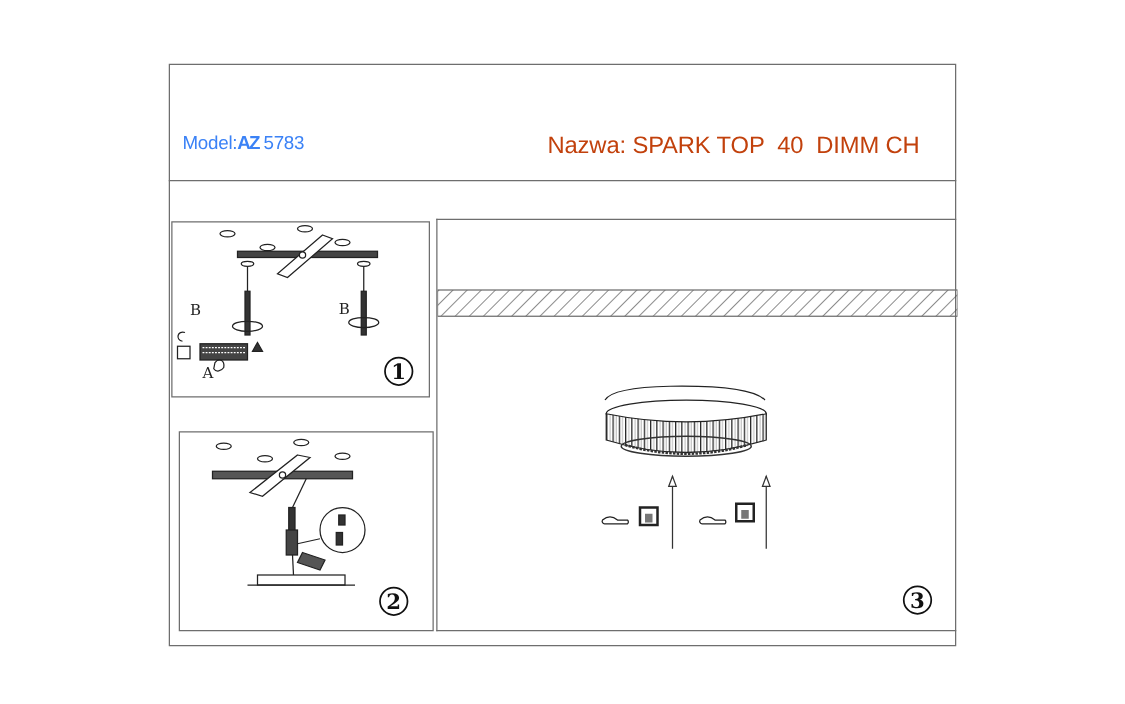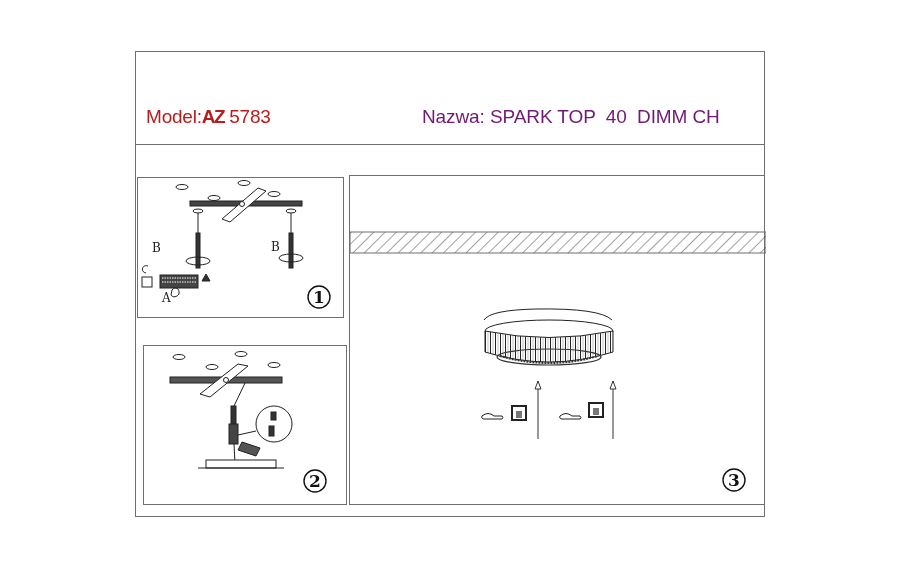--- a/index.html
+++ b/index.html
@@ -1,22 +1,22 @@
 <!DOCTYPE html>
 <html><head>
   <meta charset="utf-8">
   <style>
     html, body { margin: 0; padding: 0; background: #ffffff; }
     body { width: 900px; height: 563px; position: relative; overflow: hidden; font-family: "Liberation Sans", sans-serif; }
     .frame { position: absolute; border: 1.5px solid #6e6e6e; box-sizing: border-box; }
     .outer { left: 135px; top: 51px; width: 630px; height: 466px; }
     .hdr-line { position: absolute; left: 135px; top: 144px; width: 630px; height: 0; border-top: 1.5px solid #6e6e6e; }
-    .model { position: absolute; left: 146px; top: 106px; font-size: 19px; color: #b91c1c; letter-spacing: -0.2px; }
+    .model { position: absolute; left: 146px; top: 106px; font-size: 15px; color: #3b82f6; letter-spacing: -0.2px; }
     .model b { font-weight: 900; letter-spacing: -1.5px; }
-    .name { position: absolute; left: 422px; top: 106px; font-size: 19px; color: #701a75; letter-spacing: -0.1px; white-space: pre; }
+    .name { position: absolute; left: 438px; top: 106px; font-size: 19px; color: #c2410c; letter-spacing: -0.1px; white-space: pre; }
     .p1 { left: 137px; top: 177px; width: 207px; height: 141px; }
     .p2 { left: 143px; top: 345px; width: 204px; height: 160px; }
     .p3 { left: 349px; top: 175px; width: 416px; height: 330px; border-right: none; }
     svg { position: absolute; left: 0; top: 0; }
     .stepnum { font-family: "DejaVu Serif", serif; font-weight: bold; }
   </style>
 </head>
 <body>
 
 <div class="frame outer"></div>

